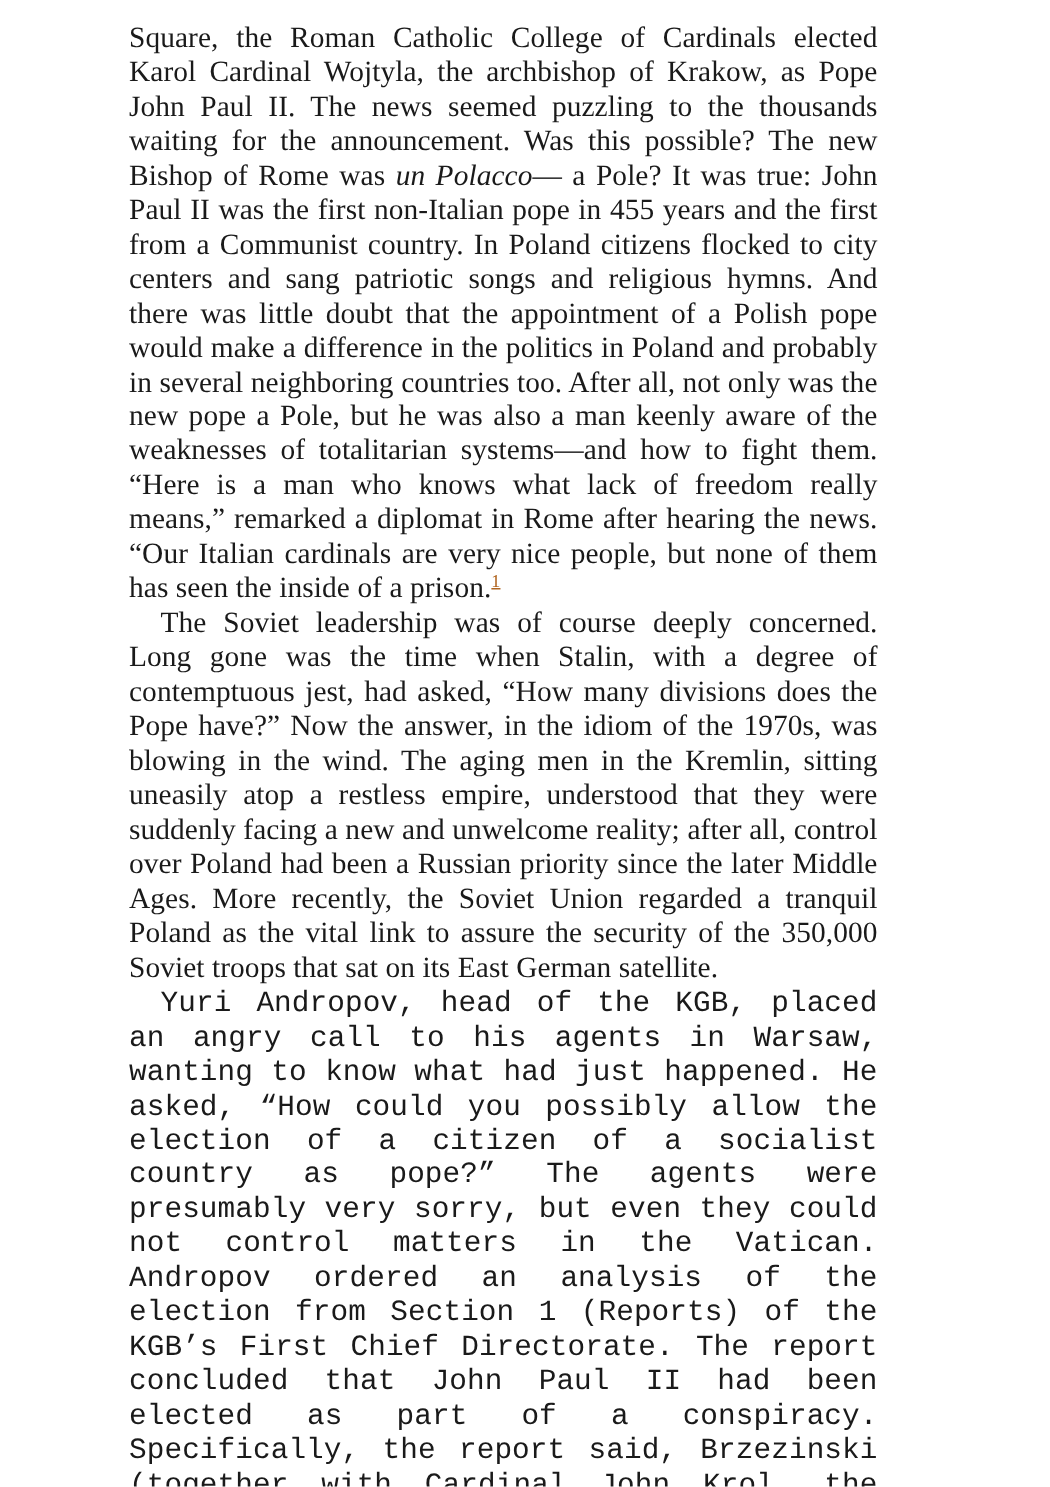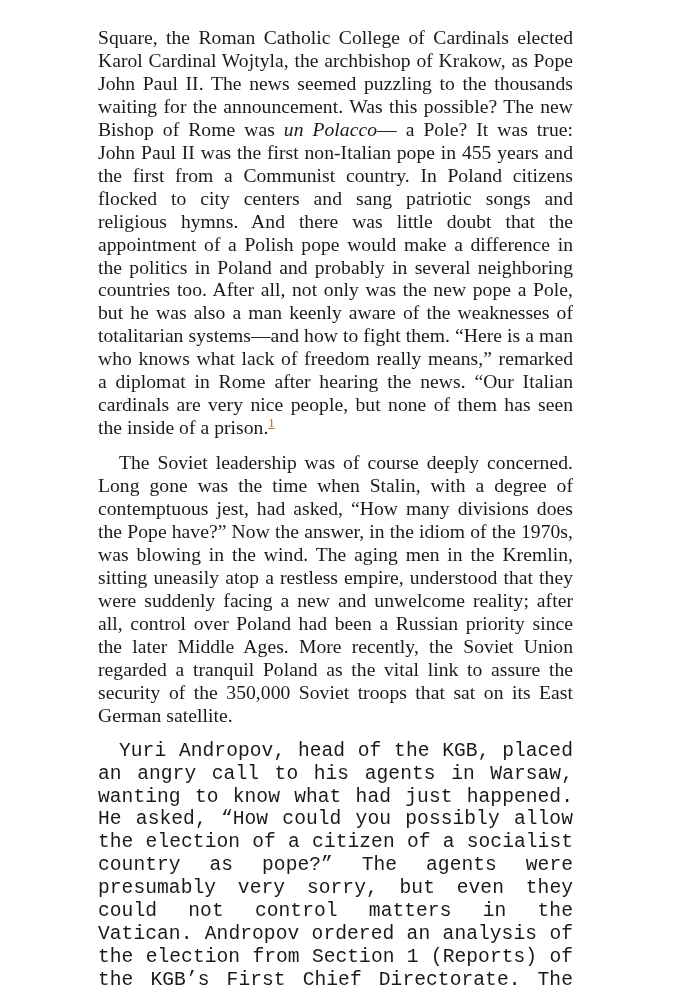--- a/index.html
+++ b/index.html
@@ -9,21 +9,21 @@
     left: 86px;
     top: 15px;
     width: 499px;
     font-family: "Liberation Serif", "DejaVu Serif", serif;
     font-size: 19.6px;
     line-height: 22.95px;
     color: #1a1a1a;
     text-align: justify;
     letter-spacing: 0.05px;
   }
-  .page p { margin: 12px; }
+  .page p { margin: 0; }
   .page p.indent { text-indent: 21px; }
   .fnref {
     color: #b0641f;
     text-decoration: underline;
     font-size: 12px;
     vertical-align: 7px;
     line-height: 0;
     cursor: pointer;
   }
   em { font-style: italic; }

